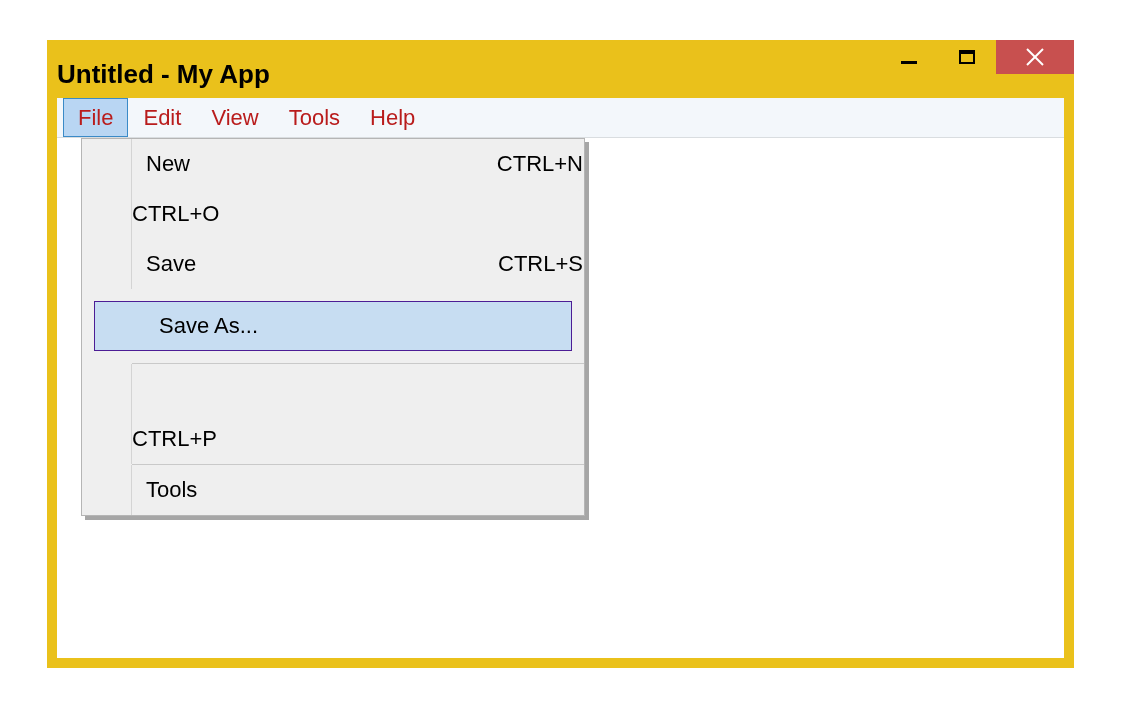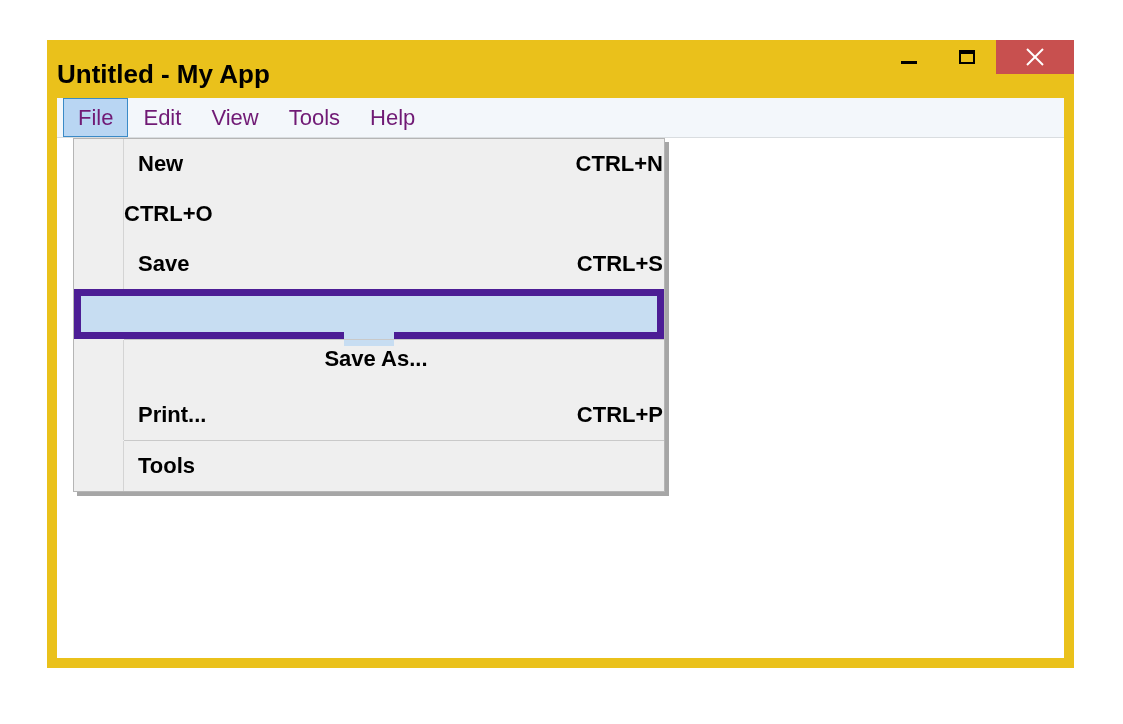--- a/index.html
+++ b/index.html
@@ -79,47 +79,46 @@
     position: relative;
   }
   .btn-close svg { display:block; }
   .menubar {
     height: 40px;
     background: #f3f7fb;
     border-bottom: 1px solid #d9dde0;
     display: flex;
     align-items: stretch;
     font-size: 22px;
-    color: #701a75;
+    color: #b91c1c;
     padding-left: 6px;
   }
   .menu-item {
     padding: 0 14px;
     display: flex;
     align-items: center;
     border: 1px solid transparent;
   }
   .menu-item.active {
     background: #b9d6f3;
     border: 1px solid #3a8ac7;
   }
   .content-area {
     position: relative;
     background: #ffffff;
     height: calc(100% - 48px - 40px);
   }
   .dropdown {
     position: absolute;
-    left: 16px;
+    left: 24px;
     top: 88px;
-    width: 592px;
+    width: 504px;
     background: #efefef;
     border: 1px solid #b5b5b5;
     box-shadow: 4px 4px 0 0 rgba(0,0,0,0.35);
-    font-weight: bold;
   }
   .dropdown-inner {
     display: flex;
     flex-direction: column;
   }
   .dd-row {
     display: flex;
     align-items: center;
     height: 50px;
     font-size: 22px;
@@ -135,24 +134,23 @@
   .dd-label {
     flex: 1 1 auto;
     padding-left: 14px;
   }
   .dd-shortcut {
     padding-right: 1px;
     white-space: nowrap;
   }
   .dd-row.hover {
     background: #c7ddf2;
-    border: 7px solid #4c1d95;
-    margin: 0;
+    border: 1px solid #4c1d95;
+    margin: 12px;
     height: 50px;
-    flex-direction: column;
   }
   .dd-row.hover .dd-gutter {
     background: #c7ddf2;
     border-right: 1px solid #c7ddf2;
   }
   .dd-sep {
     height: 1px;
     margin-left: 50px;
     background: #c9c9c9;
   }
@@ -228,21 +226,20 @@
 
       <div class="dd-sep"></div>
 
       <div class="dd-row">
         <div class="dd-gutter"></div>
         <div class="dd-shortcut"></div>
       </div>
 
       <div class="dd-row">
         <div class="dd-gutter"></div>
-        <div class="dd-label">Print...</div>
         <div class="dd-shortcut">CTRL+P</div>
       </div>
 
       <div class="dd-sep"></div>
 
       <div class="dd-row">
         <div class="dd-gutter"></div>
         <div class="dd-label">Tools</div>
         <div class="dd-shortcut"></div>
       </div>

